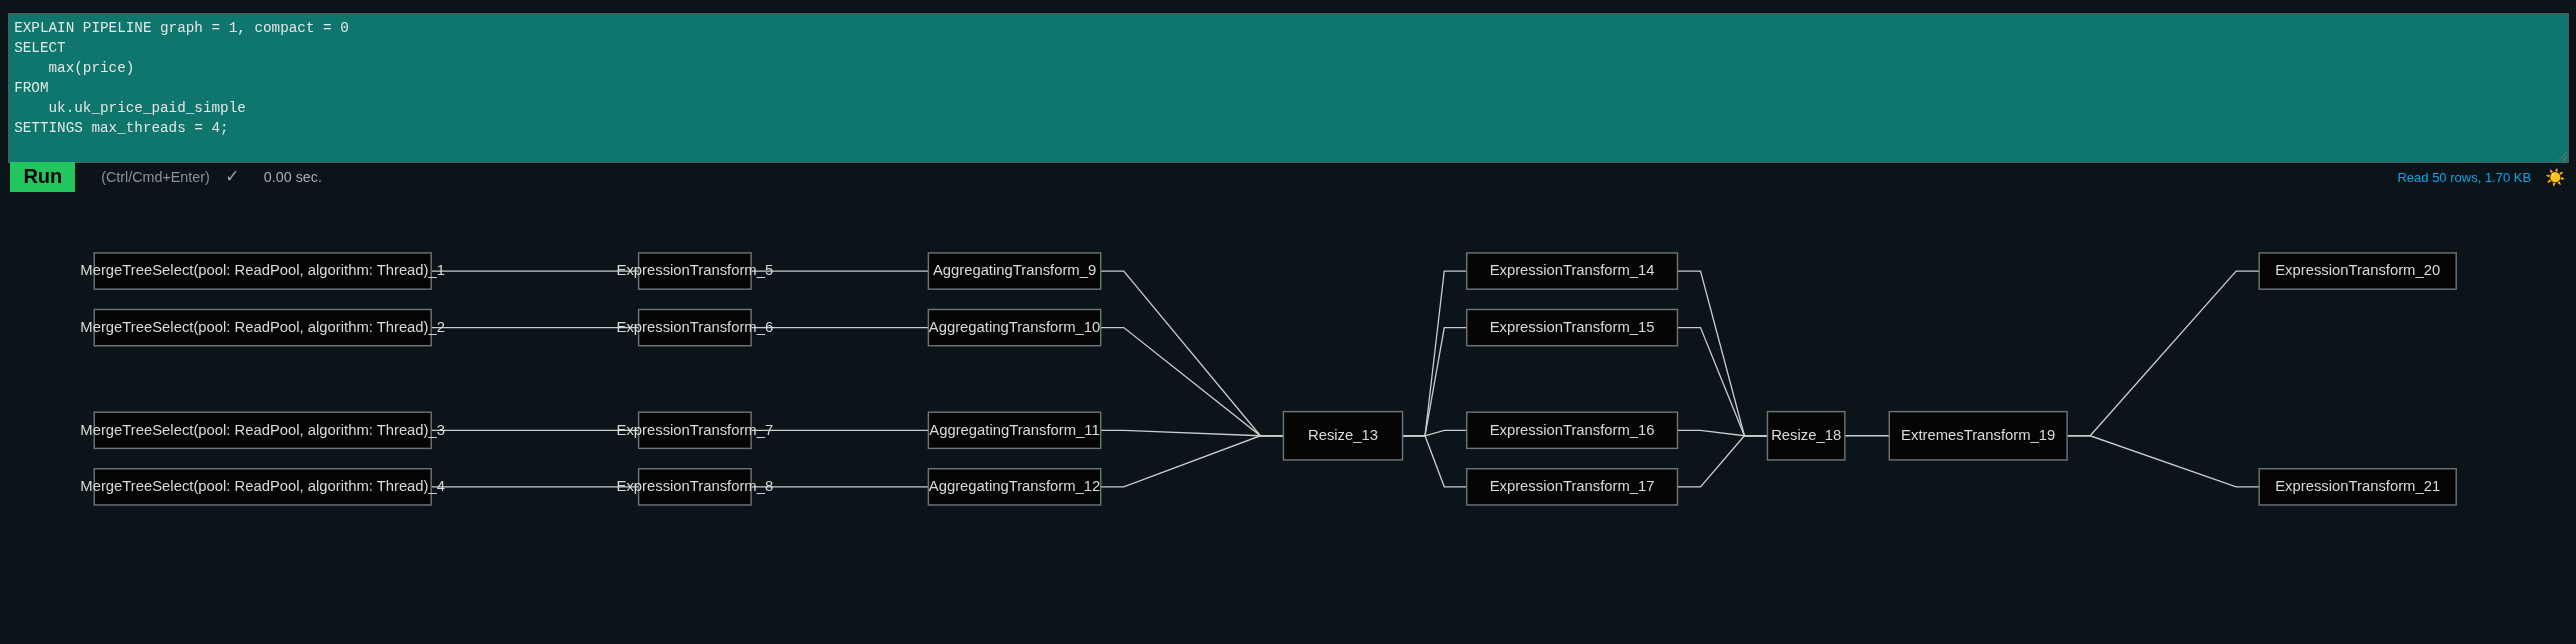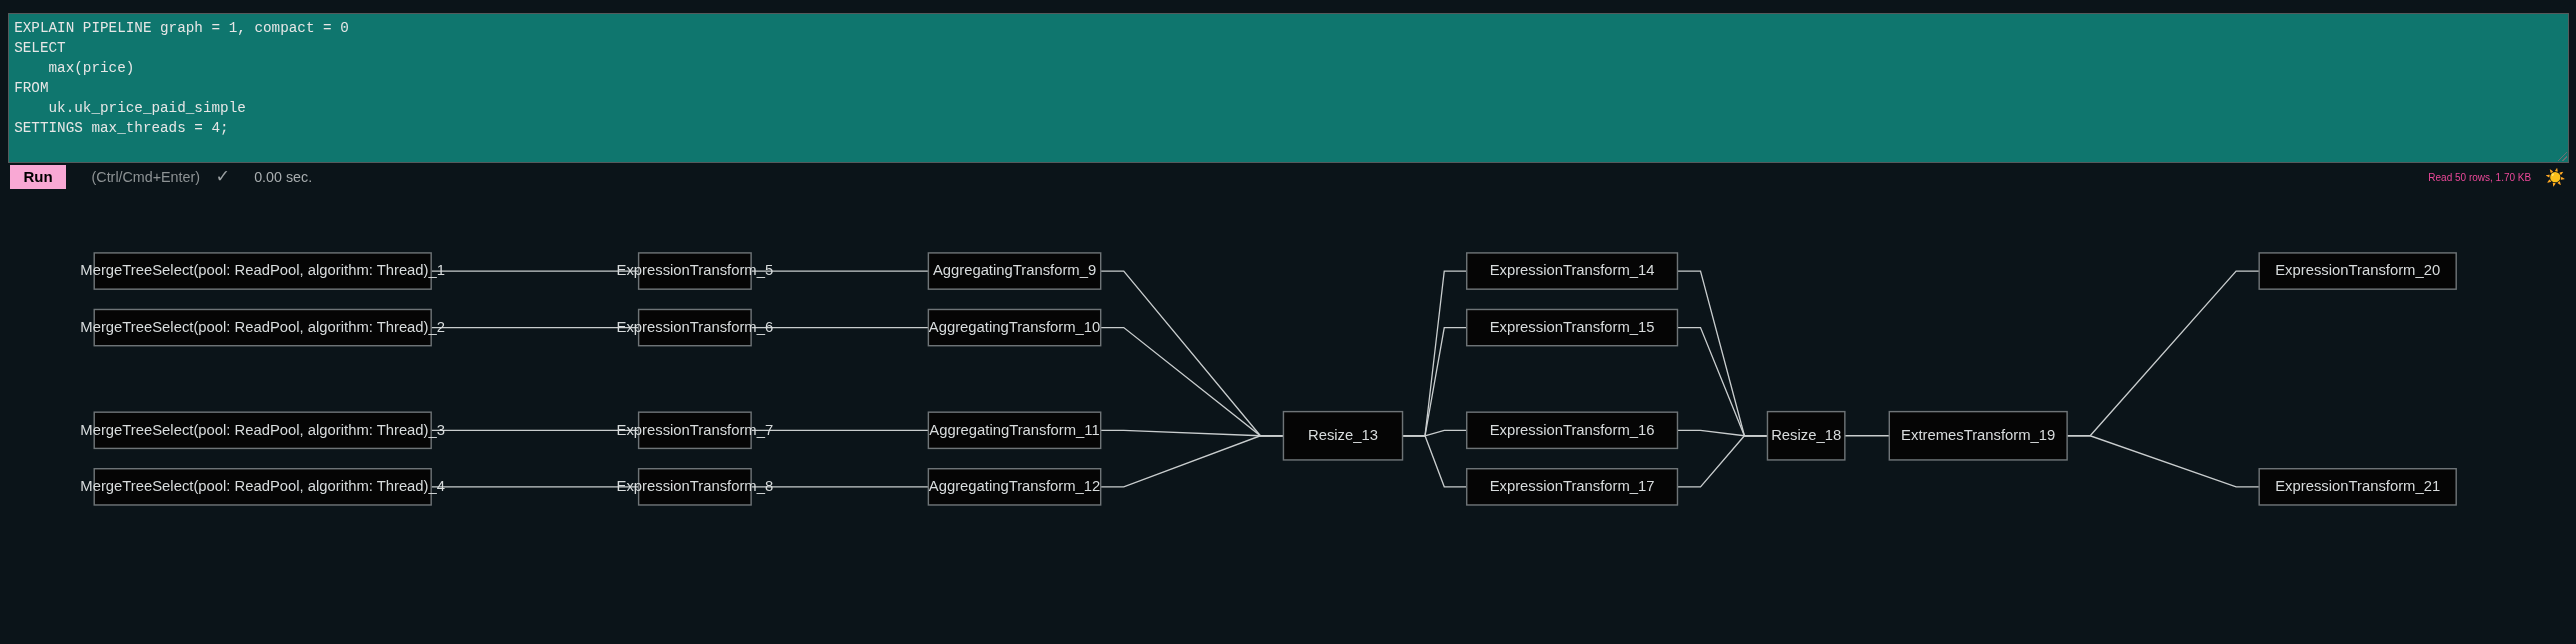--- a/index.html
+++ b/index.html
@@ -63,25 +63,25 @@
     position: absolute;
     left: 0;
     top: 160px;
     width: 2576px;
     height: 34px;
     display: flex;
     align-items: center;
   }
   #run-button {
     margin-left: 10.4px;
-    background: #f9a8d4;
+    background: #22c55e;
     color: #000000;
     border: 0;
     font-family: "Liberation Sans", sans-serif;
-    font-size: 15px;
+    font-size: 20px;
     font-weight: bold;
     padding: 4.4px 13px 5.5px 13px;
     line-height: 1;
     cursor: pointer;
   }
   #shortcut-hint {
     margin-left: 26px;
     font-size: 14.3px;
     color: #8d9294;
   }
@@ -91,22 +91,22 @@
     color: #9aa0a2;
     line-height: 1;
   }
   #elapsed-time {
     margin-left: 24px;
     font-size: 14.3px;
     color: #a8adaf;
   }
   #spacer { flex: 1 1 auto; }
   #read-stats {
-    font-size: 10px;
-    color: #ec4899;
+    font-size: 13px;
+    color: #0ea5e9;
   }
   #theme-toggle {
     margin-left: 14.3px;
     margin-right: 10px;
     font-size: 16.5px;
     line-height: 1;
     cursor: pointer;
   }
 
   

